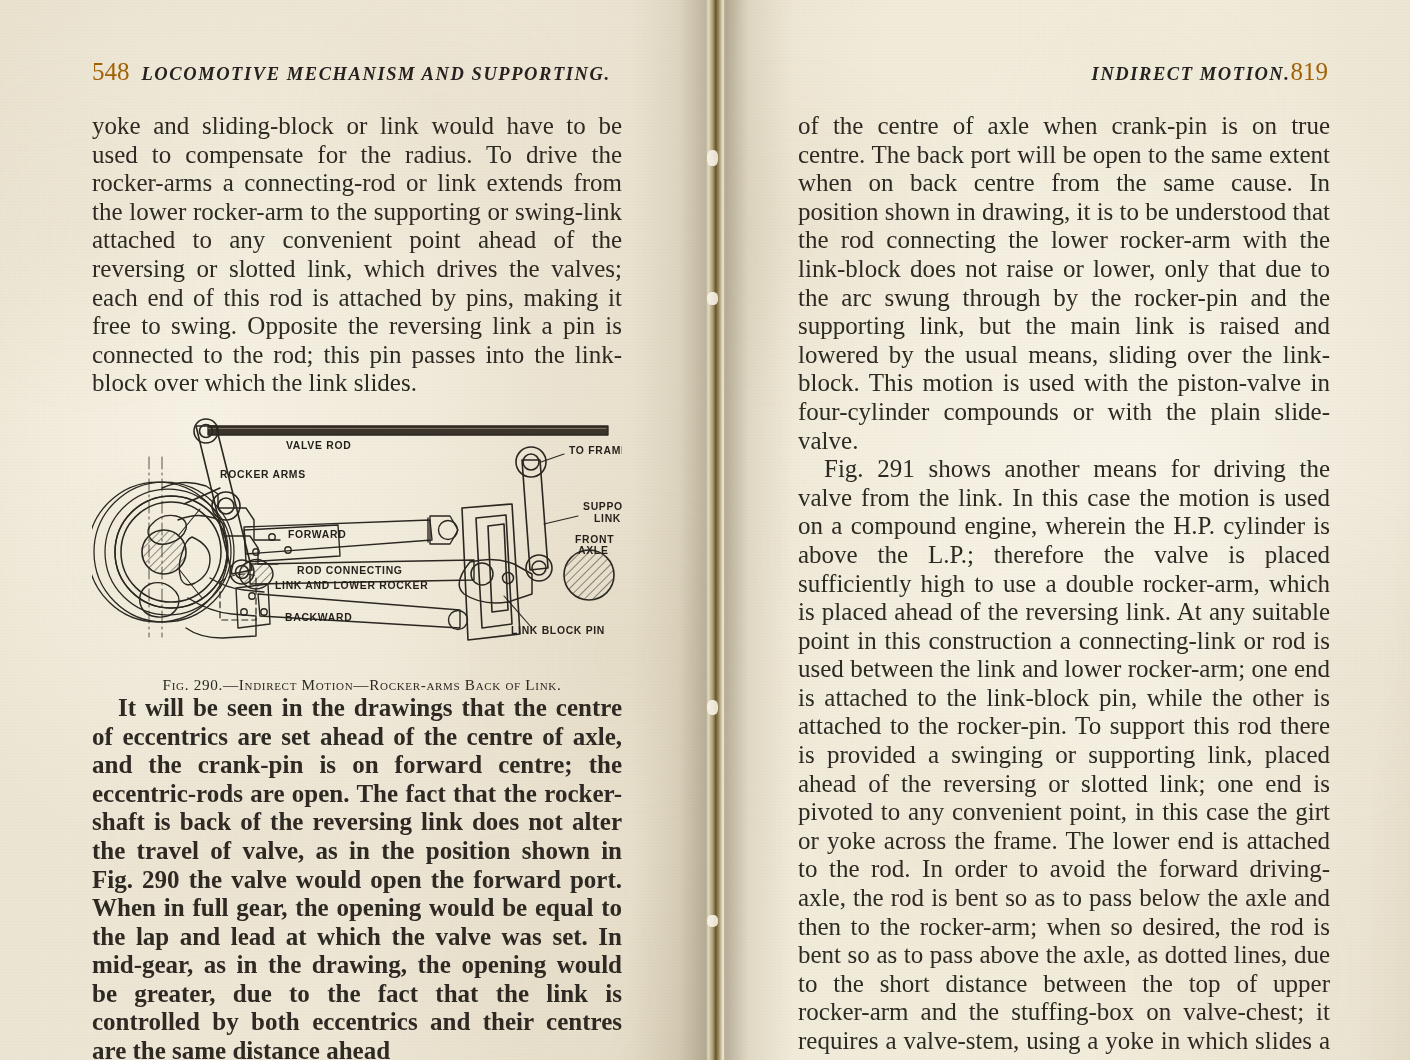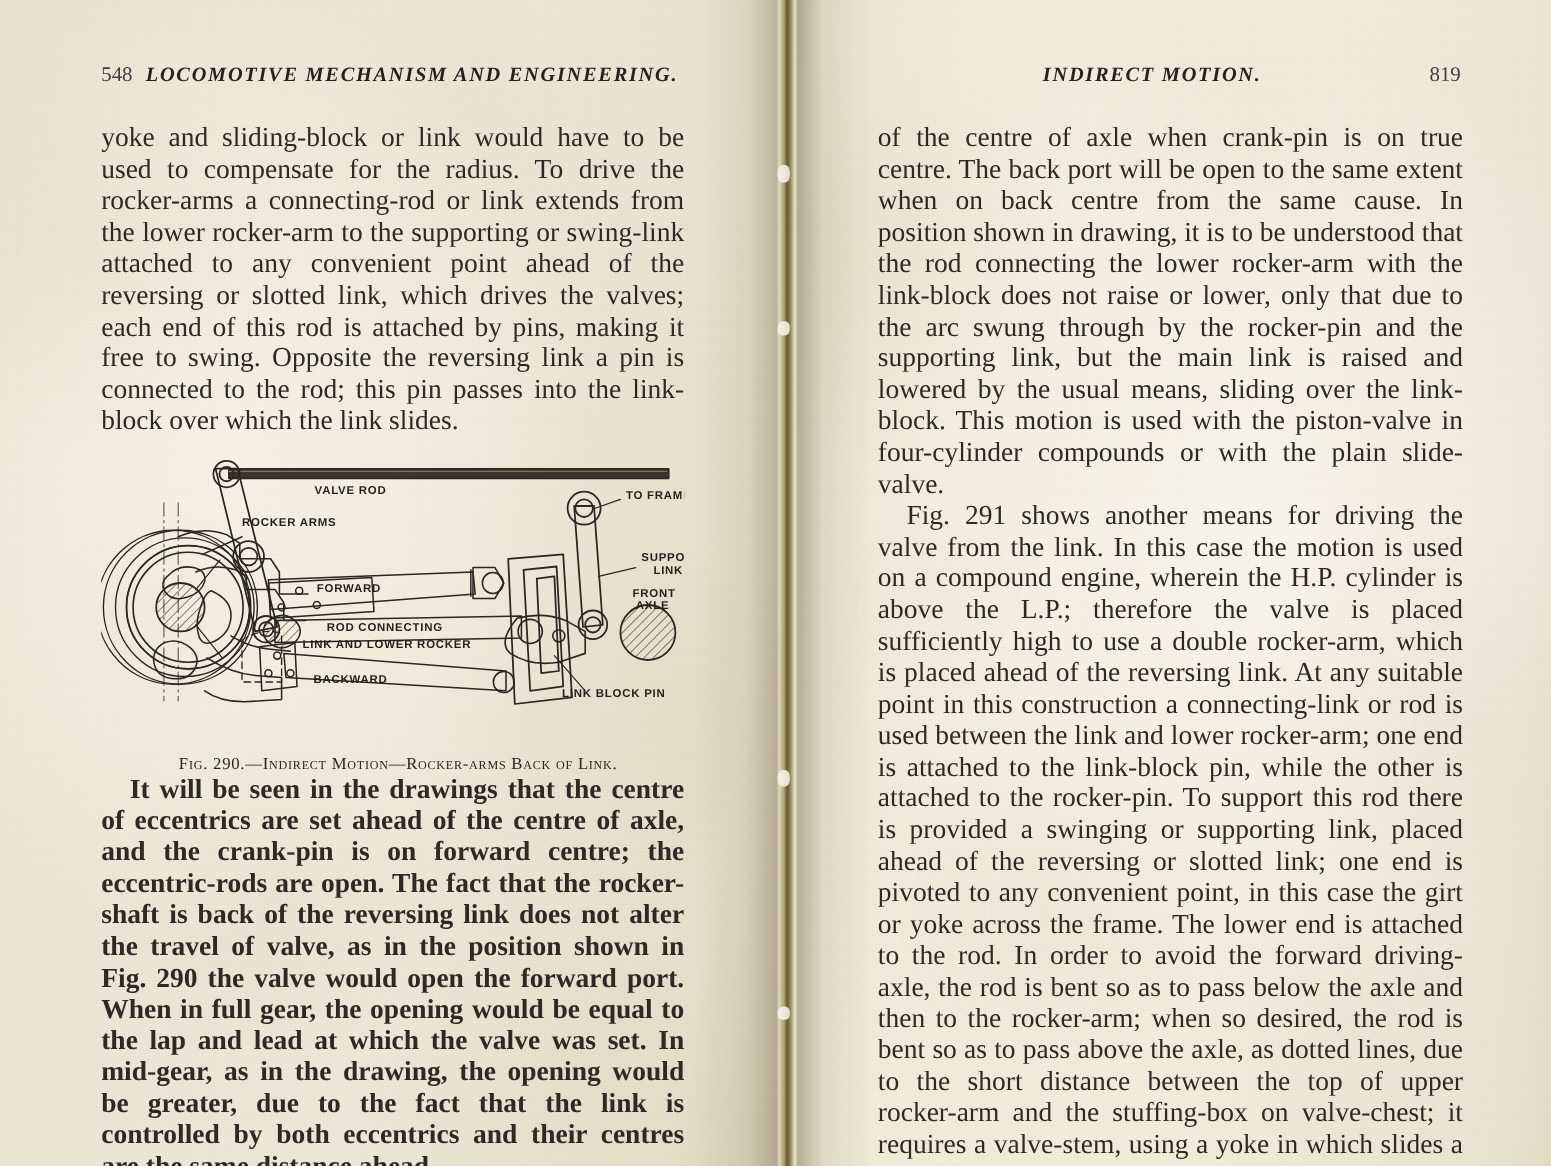--- a/index.html
+++ b/index.html
@@ -105,50 +105,50 @@
   .runhead {
     display: flex;
     align-items: baseline;
     font-size: 18.5px;
     letter-spacing: .04em;
     margin-bottom: 30px;
     height: 24px;
   }
   .runhead .folio {
     font-style: normal;
-    font-size: 19px;
+    font-size: 25px;
     letter-spacing: 0;
-    color: #404040;
+    color: #a16207;
   }
   .runhead .rh-title {
     font-style: italic;
     font-weight: bold;
     font-size: 18.5px;
     letter-spacing: .085em;
     color: #262220;
   }
   .runhead-left .folio { margin-right: 12px; }
-  .runhead-right { justify-content: space-between; padding: 0 2px 0 150px; }
+  .runhead-right { justify-content: flex-end; padding: 0 2px 0 150px; }
 
   p.body {
     margin: 0;
     font-size: 25px;
     line-height: 28.6px;
     text-align: justify;
     text-justify: inter-word;
     color: #2e2a23;
     hyphens: none;
   }
   p.body + p.body { margin-top: 0; }
   p.indent { text-indent: 26px; }
 
   .figwrap { margin: 14px 0 0 0; }
 
   .figcaption {
-    margin-top: 24px;
+    margin-top: 14px;
     text-align: center;
     font-size: 15.2px;
     letter-spacing: .045em;
     color: #2b2721;
     font-variant: small-caps;
     padding-left: 10px;
   }
 
   .after-fig { margin-top: 22px; font-weight: bold; }
 
@@ -175,21 +175,21 @@
   <div class="gutter-crease"></div>
   <div class="crease-nick" style="top:150px;height:16px;"></div>
   <div class="crease-nick" style="top:292px;height:13px;"></div>
   <div class="crease-nick" style="top:700px;height:15px;"></div>
   <div class="crease-nick" style="top:915px;height:12px;"></div>
 
   <div class="col col-left">
 
     <div class="runhead runhead-left">
       <span class="folio">548</span>
-      <span class="rh-title">LOCOMOTIVE MECHANISM AND ENGINEERING.</span>
+      <span class="rh-title">LOCOMOTIVE MECHANISM AND SUPPORTING.</span>
     </div>
 
     <p class="body">yoke and sliding-block or link would have to be used to compensate for the radius.   To drive the rocker-arms a connecting-rod or link extends from the lower rocker-arm to the supporting or swing-link attached to any convenient point ahead of the reversing or slotted link, which drives the valves; each end of this rod is attached by pins, making it free to swing.   Opposite the reversing link a pin is connected to the rod; this pin passes into the link-block over which the link slides.</p>
 
     <div class="figwrap">
       <svg width="530" height="250" viewBox="0 0 530 250">
         <g class="ink" stroke-linejoin="round" stroke-linecap="round">
 
           <g stroke="#5a5348" stroke-width="1" stroke-dasharray="12 4 2 4">
             <line x1="57" y1="45" x2="57" y2="225"></line>

